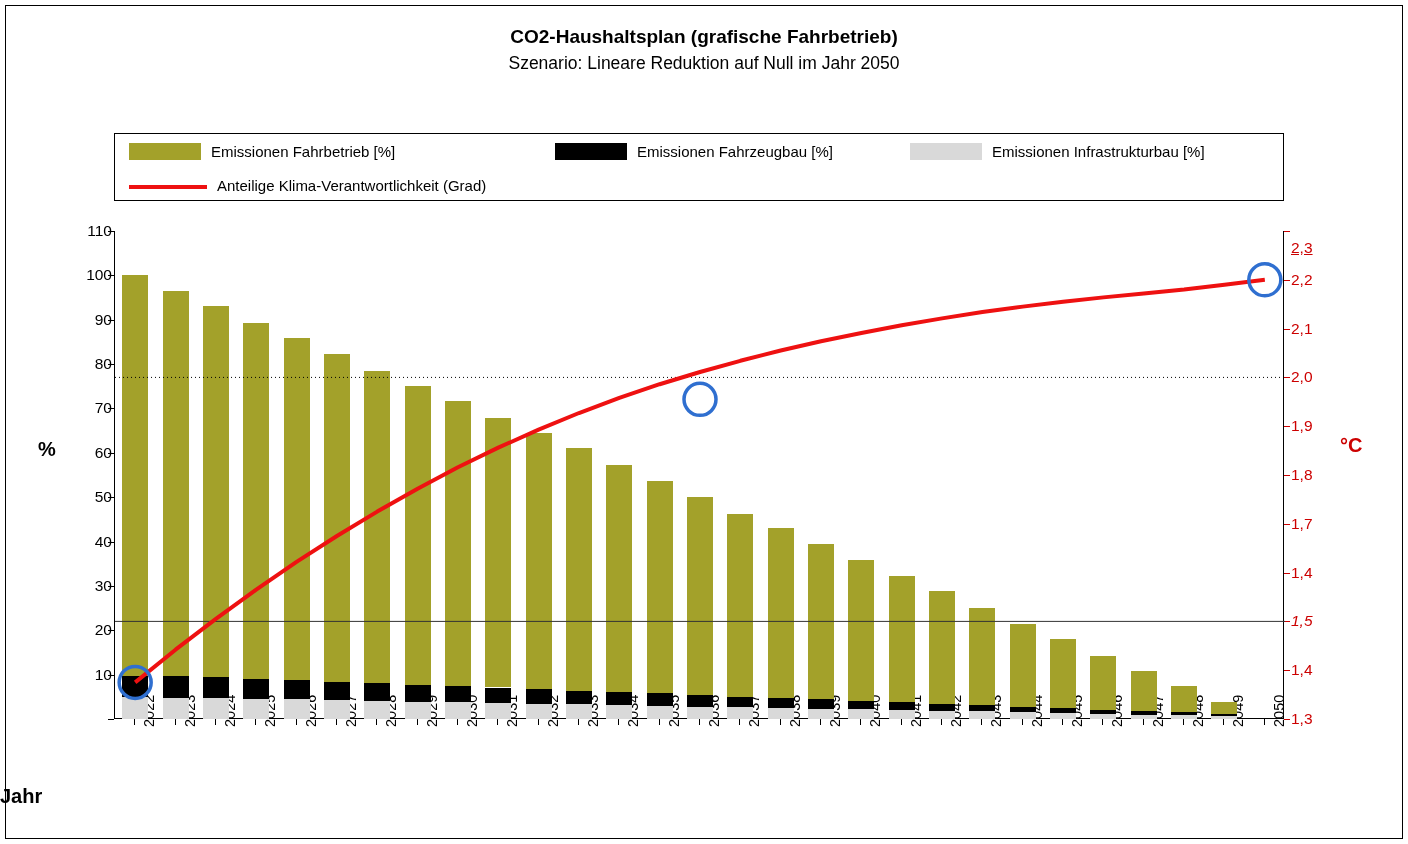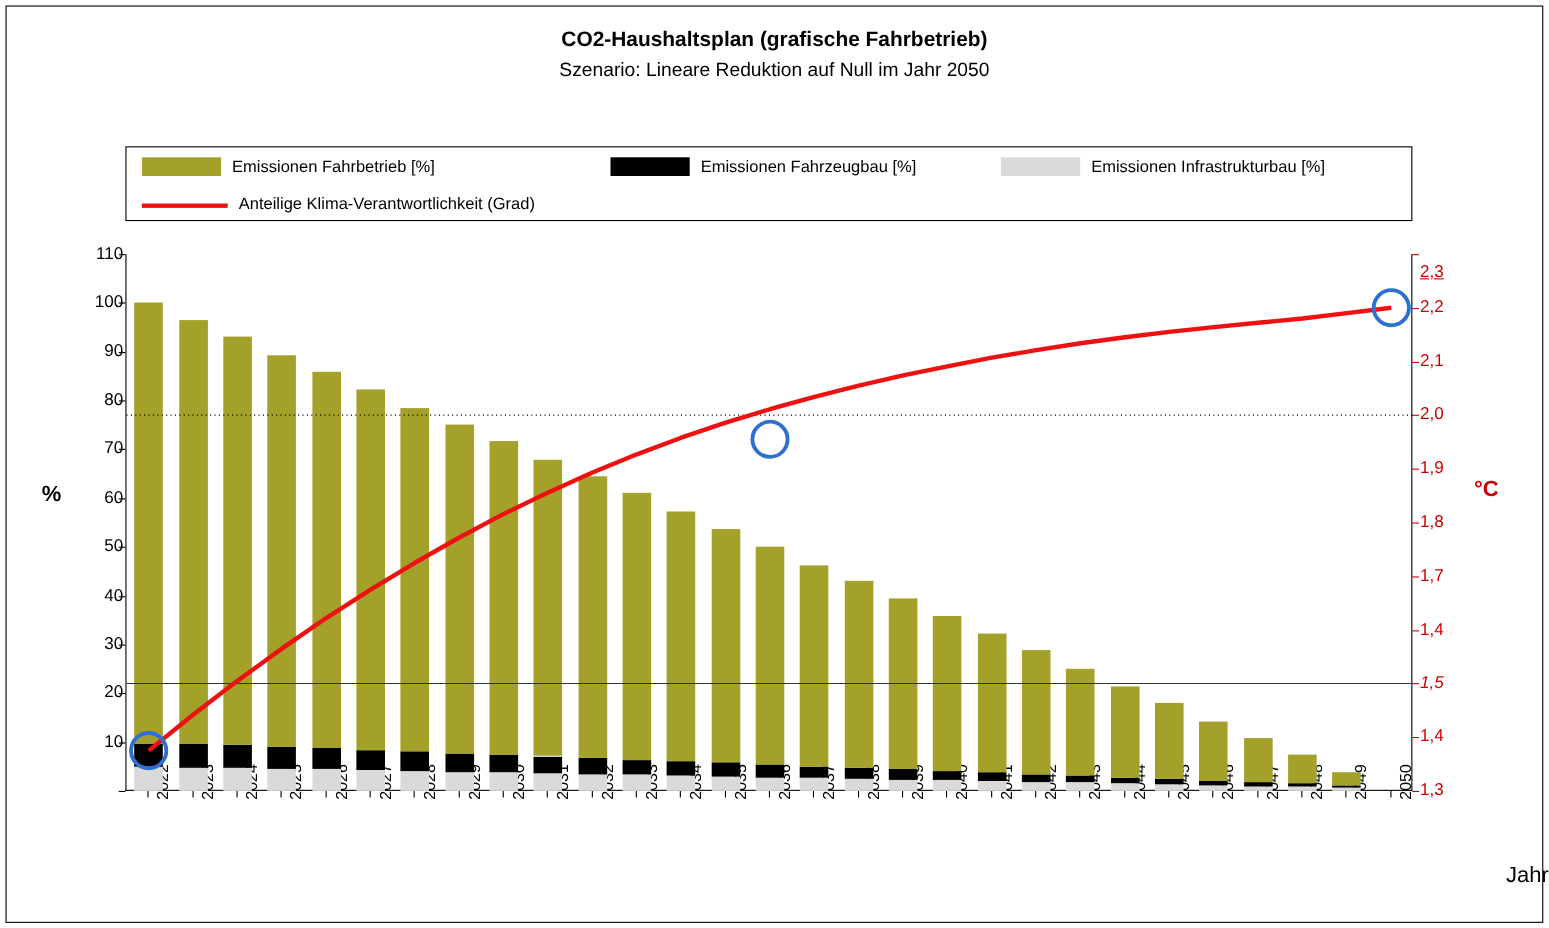--- a/index.html
+++ b/index.html
@@ -120,23 +120,23 @@
     top: 434px;
     font-size: 20px;
     font-weight: bold;
     color: #cc0000;
   }
   .axis-label-x {
     position: absolute;
     left: 0;
     top: 785px;
     width: 1408px;
-    text-align: right;
+    text-align: left;
     font-size: 20px;
-    font-weight: normal;
+    font-weight: bold;
     color: #000;
   }
   .ytick {
     position: absolute;
     right: 1296px;
     width: 60px;
     text-align: right;
     font-size: 15.5px;
     color: #000;
     transform: translateY(-50%);

